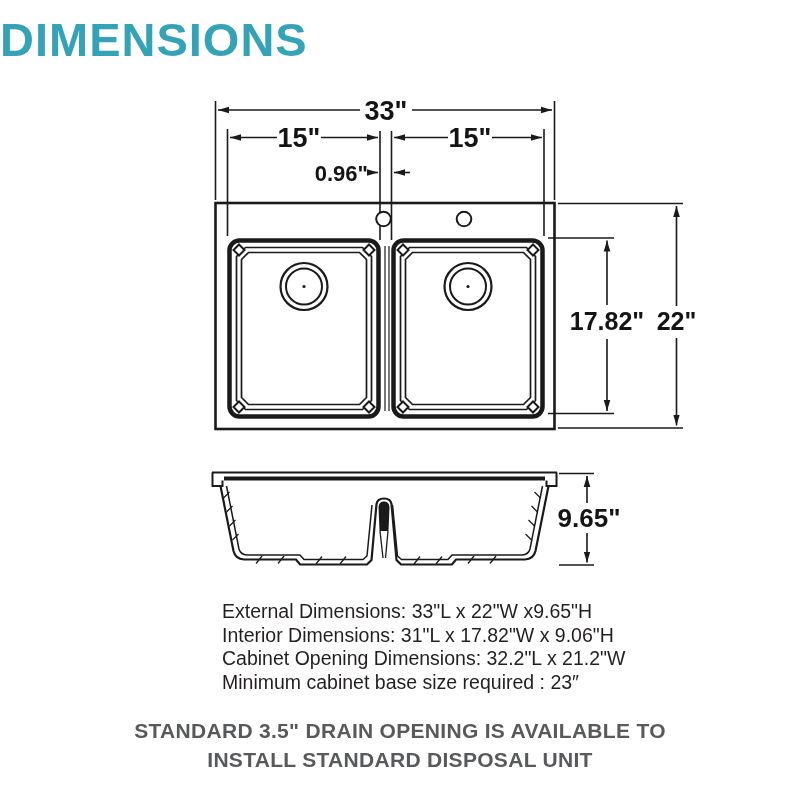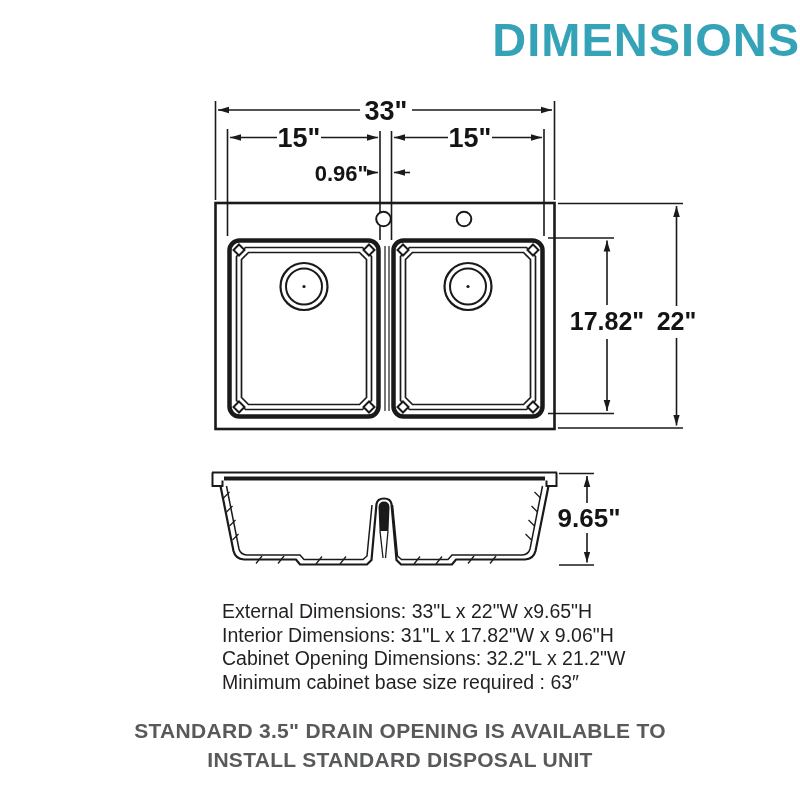--- a/index.html
+++ b/index.html
@@ -1,21 +1,21 @@
 <!DOCTYPE html>
 <html><head>
 <meta charset="utf-8">
 <style>
   html,body{margin:0;padding:0;}
   body{
     width:800px;height:800px;position:relative;background:#ffffff;
     font-family:"Liberation Sans",sans-serif;overflow:hidden;
   }
   .title{
-    position:absolute;top:12px;left:0;width:800px;text-align:right;
+    position:absolute;top:12px;left:0;width:800px;text-align:left;
     font-size:47px;font-weight:800;letter-spacing:1px;color:#35a3b7;
   }
   svg{position:absolute;top:0;left:0;}
   svg .ln{stroke:#1a1a1a;fill:none;}
   svg text{
     font-family:"Liberation Sans",sans-serif;font-weight:bold;fill:#141414;
   }
   .dim-lg{font-size:27px;}
   .dim-md{font-size:25px;}
   .dim-sm{font-size:22px;}
@@ -177,19 +177,19 @@
       <line class="ln" x1="587" y1="533" x2="587" y2="562.5" stroke-width="1.6" marker-end="url(#arr)"></line>
       <text class="dim-h" x="589" y="527" text-anchor="middle">9.65"</text>
     </g>
   </g>
 </svg>
 
 <div class="specs">
   <div>External Dimensions: 33"L x 22"W x9.65"H</div>
   <div>Interior Dimensions: 31"L x 17.82"W x 9.06"H</div>
   <div>Cabinet Opening Dimensions: 32.2"L x 21.2"W</div>
-  <div>Minimum cabinet base size required : 63″</div>
+  <div>Minimum cabinet base size required : 23″</div>
 </div>
 
 <div class="note">
   <div>STANDARD 3.5" DRAIN OPENING IS AVAILABLE TO</div>
   <div>INSTALL STANDARD DISPOSAL UNIT</div>
 </div>
 
 </body></html>

